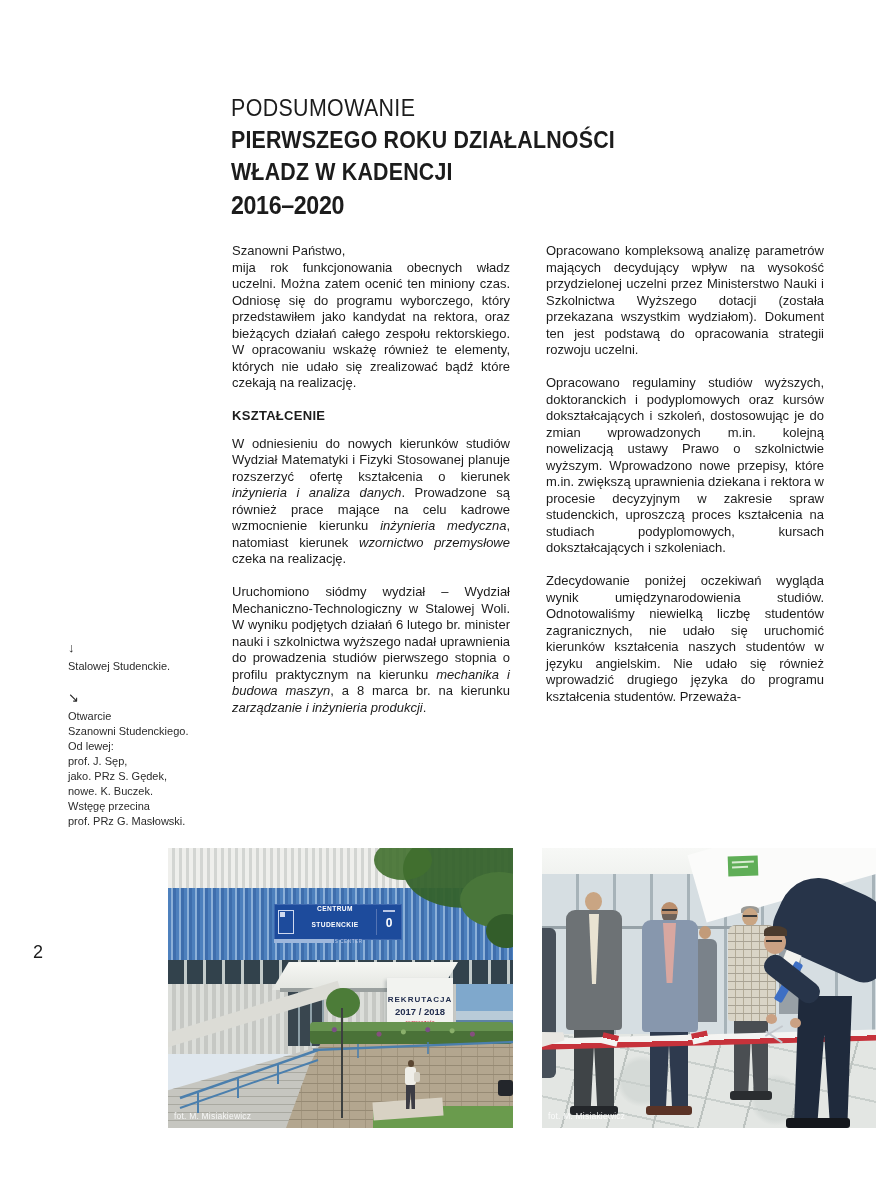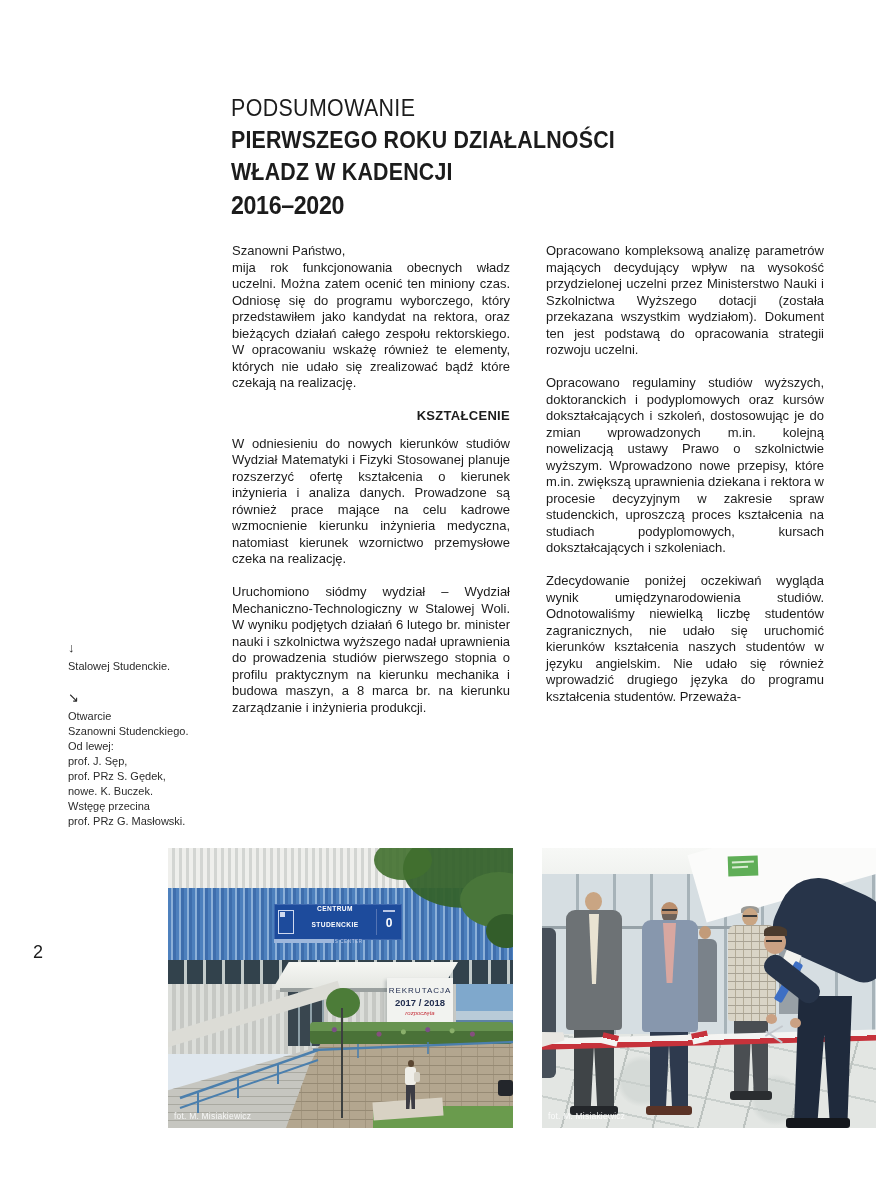--- a/index.html
+++ b/index.html
@@ -13,22 +13,22 @@
   #title .t1{font-size:23px;font-weight:400;line-height:32px;letter-spacing:.4px}
   #title .t2{font-size:23px;font-weight:700;line-height:32px;letter-spacing:.2px}
   #title .t4{font-size:25px;font-weight:700;line-height:34px;letter-spacing:-.4px}
 
   
   .col{position:absolute;top:243px;width:278px;text-align:justify}
   #col-left{left:232px}
   #col-right{left:546px}
   .col p{margin:0 0 16.5px;font-size:13px;line-height:16.5px}
   .col p.body-line{margin:0}
-  .col h3.col-heading{font-size:13px;line-height:16.5px;margin:10px 0 11px;font-weight:700;letter-spacing:.3px;text-align:right}
-  .it{}
+  .col h3.col-heading{font-size:13px;line-height:16.5px;margin:10px 0 11px;font-weight:700;letter-spacing:.3px;text-align:left}
+  .it{font-style:italic}
 
   
   #margin-notes{position:absolute;left:68px;top:641px;width:125px;font-size:11px;line-height:15px;color:#2b2b2b;text-align:left}
   .mn{margin-bottom:17px}
   .mn .mn-arrow{font-size:13px;line-height:14px;margin-bottom:4px}
 
   
   .photo{position:absolute;top:848px;height:280px;overflow:hidden;background:#dfe7ee}
   #photo-left{left:168px;width:345px}
   #photo-right{left:542px;width:334px}
@@ -57,21 +57,21 @@
   .lp-sign .num .bar{position:relative;display:block;width:12px;height:2px;background:#b9c6e4;margin:1px auto 1px}
   .lp-sign .num .n0{position:relative;font-size:12px;font-weight:700;line-height:13px}
   .lp-substrip{left:106px;top:91px;width:60px;height:4px;background:#9fb8dc;z-index:5}
   .lp-canopy{left:104px;top:114px;width:186px;height:28px;background:linear-gradient(180deg,#f6f7f4,#e3e5e0);
     clip-path:polygon(9% 0,100% 0,91% 100%,0 100%);z-index:6}
   .lp-canopy-shadow{left:112px;top:140px;width:168px;height:4px;background:#9aa09f;z-index:6}
   .lp-entry{left:120px;top:144px;width:36px;height:54px;background:#39464f;
     background-image:repeating-linear-gradient(90deg,transparent 0 10px,#8ea0a8 10px 12px);z-index:4}
   .lp-banner{left:219px;top:130px;width:66px;height:46px;background:#f2f3f0;z-index:7;
     text-align:center;color:#232f50;box-shadow:-2px 2px 3px rgba(60,70,80,.25)}
-  .lp-banner .b1{position:relative;font-size:8px;font-weight:400;letter-spacing:1px;margin-top:8px}
+  .lp-banner .b1{position:relative;font-size:8px;font-weight:700;letter-spacing:1px;margin-top:17px}
   .lp-banner .b2{position:relative;font-size:9.5px;font-weight:700;margin-top:2px}
   .lp-banner .b3{position:relative;font-size:6px;color:#c6323b;margin-top:2px;font-style:italic}
   .lp-hedge{left:142px;top:174px;width:203px;height:22px;border-radius:4px;z-index:8;
     background:linear-gradient(180deg,#679350 0 40%,#4a7238 40% 100%)}
   .lp-hedge:before{content:"";position:absolute;inset:0;border-radius:4px;
     background-image:radial-gradient(circle 2.5px at 12% 35%,#7b4f86 0 2px,transparent 3px),
       radial-gradient(circle 2.5px at 34% 55%,#864f7e 0 2px,transparent 3px),
       radial-gradient(circle 2.5px at 58% 35%,#7b4f86 0 2px,transparent 3px),
       radial-gradient(circle 2.5px at 80% 55%,#864f7e 0 2px,transparent 3px),
       radial-gradient(circle 3px at 46% 45%,#8ab06b 0 2px,transparent 3px),
@@ -198,21 +198,21 @@
       <div class="mn">
         <div class="mn-arrow">↓</div>
         <div>Stalowej Studenckie.</div>
       </div>
       <div class="mn">
         <div class="mn-arrow">↘</div>
         <div>Otwarcie</div>
         <div>Szanowni Studenckiego.</div>
         <div>Od lewej:</div>
         <div>prof. J. Sęp,</div>
-        <div>prof. PRz S. Gędek,</div>
+        <div>jako. PRz S. Gędek,</div>
         <div>nowe. K. Buczek.</div>
         <div>Wstęgę przecina</div>
         <div>prof. PRz G. Masłowski.</div>
       </div>
     </div>
 
   <div id="col-left" class="col">
       <p class="body-line">Szanowni Państwo,</p>
       <p class="body-para"><span>mija rok funkcjonowania obecnych władz uczelni. Można zatem ocenić ten miniony czas. Odniosę się do programu wyborczego, który przedstawiłem jako kandydat na rektora, oraz bieżących działań całego zespołu rektorskiego. W opracowaniu wskażę również te elementy, których nie udało się zrealizować bądź które czekają na realizację.</span></p>
       <h3 class="col-heading">KSZTAŁCENIE</h3>

